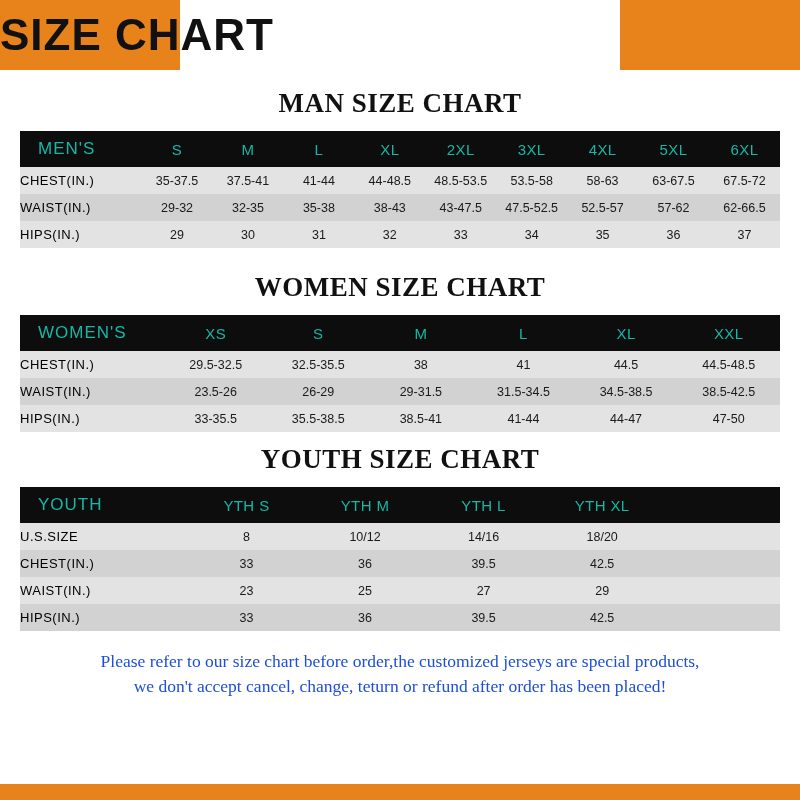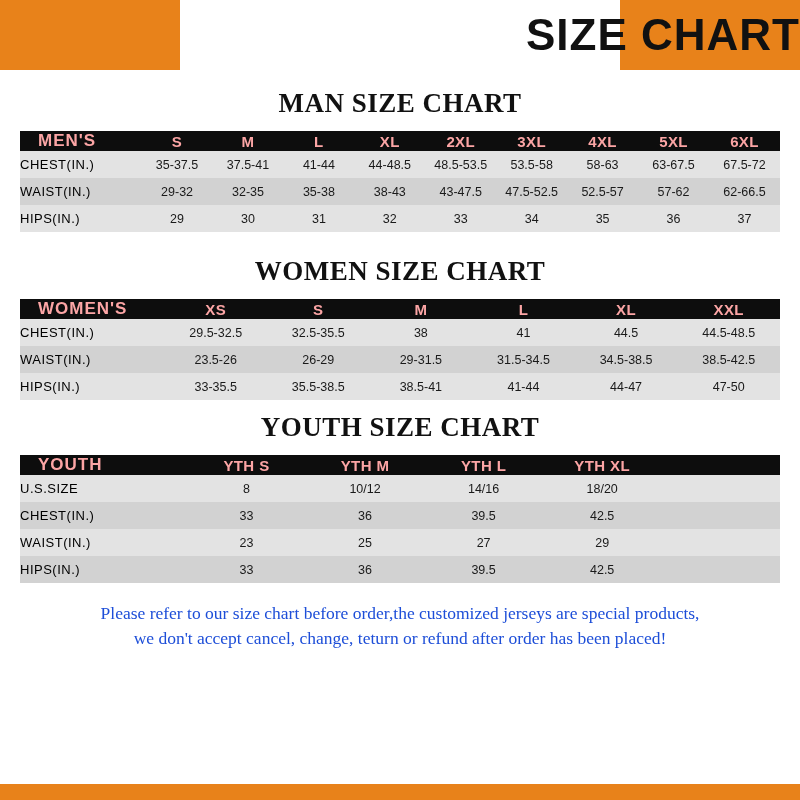--- a/index.html
+++ b/index.html
@@ -20,21 +20,21 @@
     background: #fff;
     box-sizing: border-box;
   }
   
   .banner {
     position: relative;
     height: 70px;
     background: #e8821a;
     display: flex;
     align-items: center;
-    justify-content: flex-end;
+    justify-content: flex-start;
   }
   .banner-white {
     position: absolute;
     left: 50%;
     transform: translateX(-50%);
     top: 0;
     width: 440px;
     height: 70px;
     background: #ffffff;
   }
@@ -73,24 +73,24 @@
   table.size-table td {
     text-align: center;
     font-size: 12.5px;
     color: #1a1a1a;
     padding: 0;
     height: 27px;
     font-family: "Liberation Sans", sans-serif;
   }
   table.size-table thead th {
     background: #0d0d0d;
-    color: #fca5a5;
-    font-weight: bold;
+    color: #14b8a6;
+    font-weight: normal;
     font-size: 15px;
-    height: 20px;
+    height: 36px;
     letter-spacing: 0.4px;
   }
   table.size-table thead th.rowlabel {
     text-align: left;
     padding-left: 18px;
     font-size: 17px;
     letter-spacing: 1px;
   }
   table.size-table tbody td.rowlabel {
     text-align: left;

